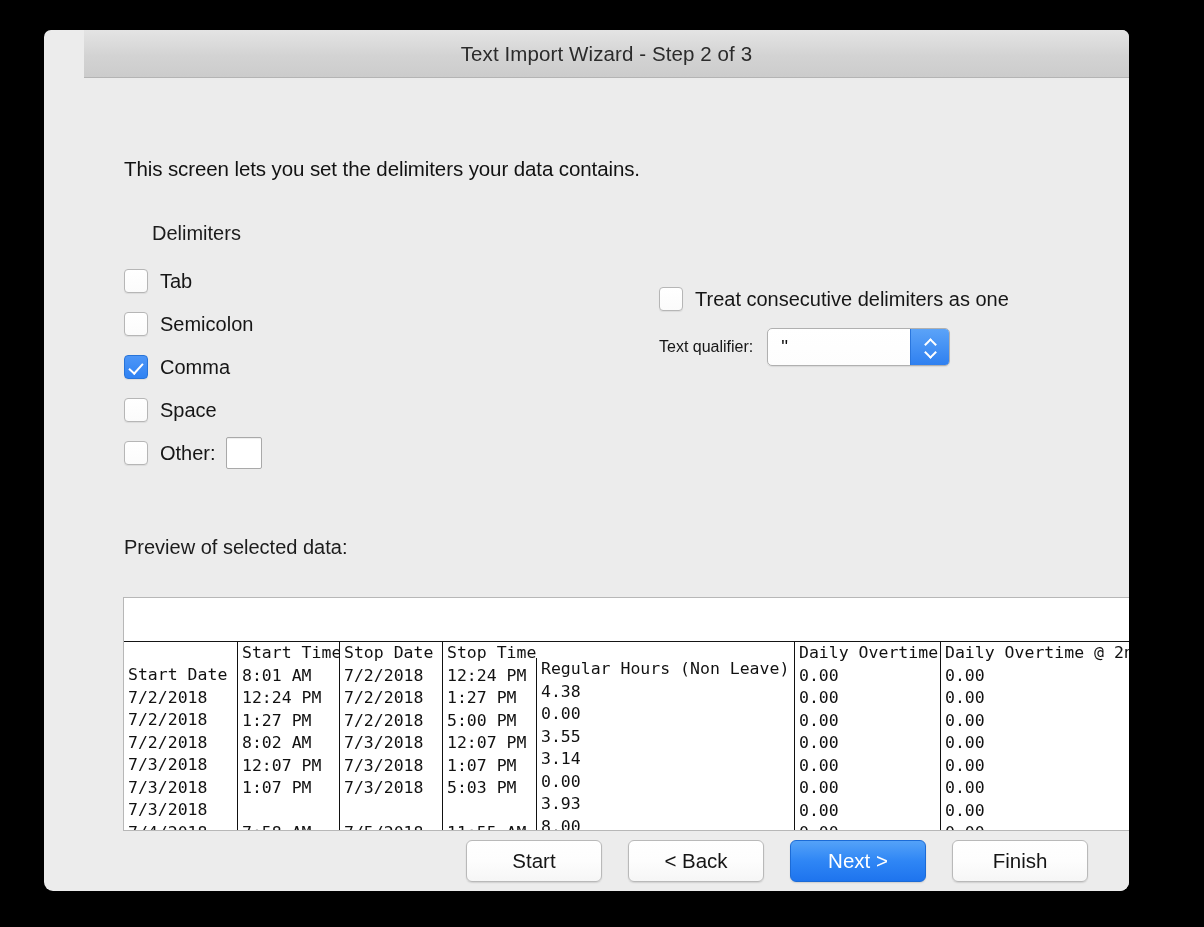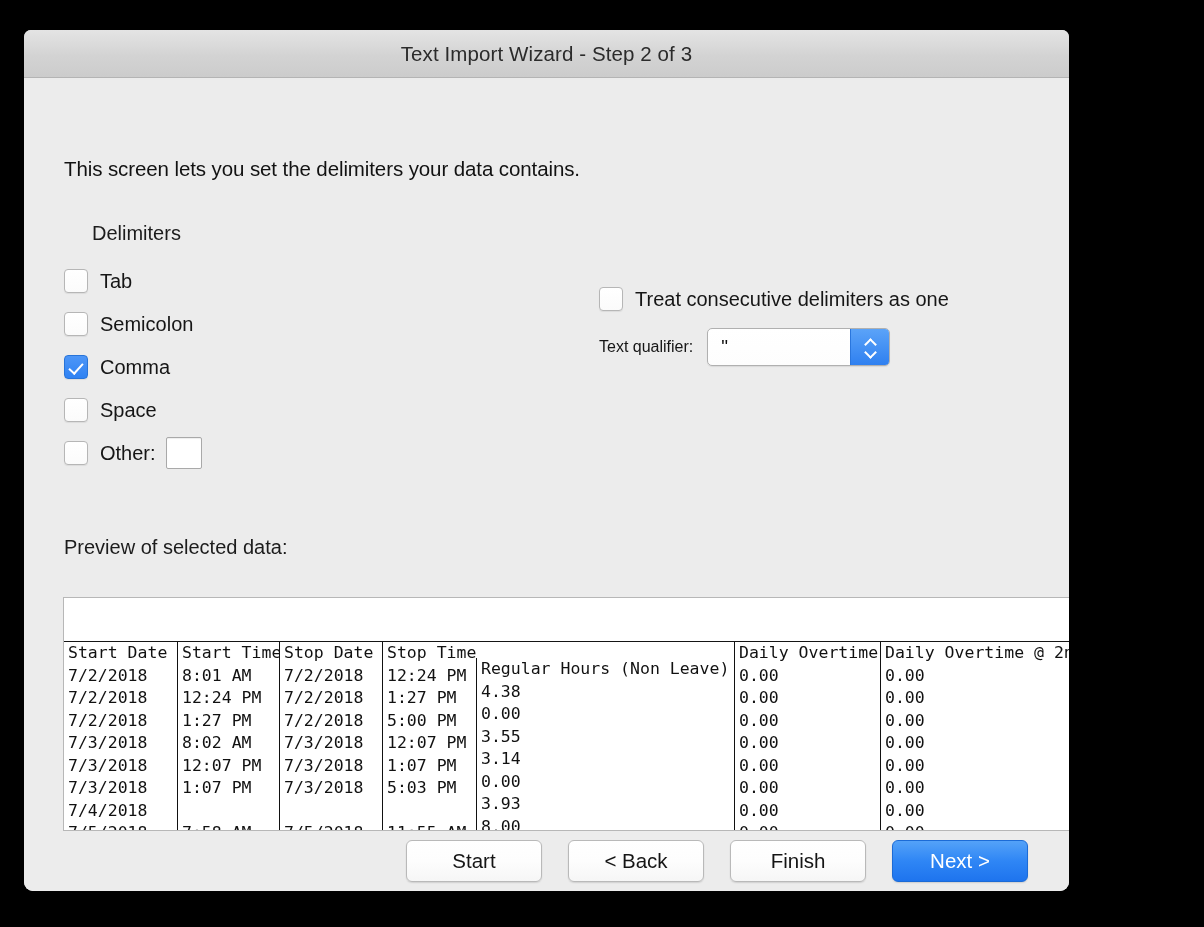--- a/index.html
+++ b/index.html
@@ -11,28 +11,29 @@
     overflow: hidden;
   }
   body {
     font-family: "Liberation Sans", sans-serif;
     -webkit-font-smoothing: antialiased;
   }
 
   
   #window {
     position: absolute;
-    left: 24px;
+    left: 44px;
     top: 30px;
     width: 1045px;
     height: 861px;
     background: #ececec;
     border-radius: 7px 7px 9px 9px;
     box-shadow: 0 3px 10px rgba(0,0,0,0.55);
     overflow: hidden;
+    padding-left: 40px;
   }
 
   
   #titlebar {
     position: relative;
     height: 47px;
     background: linear-gradient(to bottom, #e4e4e4 0%, #d3d3d3 55%, #cccccc 100%);
     border-bottom: 1px solid #b4b4b4;
     display: flex;
     align-items: center;
@@ -220,21 +221,21 @@
     background: #ffffff;
   }
   .pcol {
     position: absolute;
     top: 0;
     bottom: 0;
     border-left: 1.5px solid #111111;
     box-sizing: border-box;
     overflow: hidden;
   }
-  .pcol:first-child { border-left: none; }
+  .pcol:first-child { border-left: none; margin-top: 22px; }
   .pcell {
     font-family: "DejaVu Sans Mono", monospace;
     font-size: 16.5px;
     line-height: 22.5px;
     color: #111111;
     white-space: pre;
     padding-left: 4px;
     height: 22.5px;
     overflow: hidden;
   }
@@ -407,18 +408,18 @@
             <div class="pcell">0.00</div>
             <div class="pcell">0.00</div>
             <div class="pcell">0.00</div>
           </div>
         </div>
     </div>
 
     <div id="buttons">
       <div class="btn">Start</div>
       <div class="btn">&lt; Back</div>
+      <div class="btn default">Next &gt;</div>
       <div class="btn">Finish</div>
-      <div class="btn default">Next &gt;</div>
     </div>
 
   </div>
 </div>
 
 </body></html>

